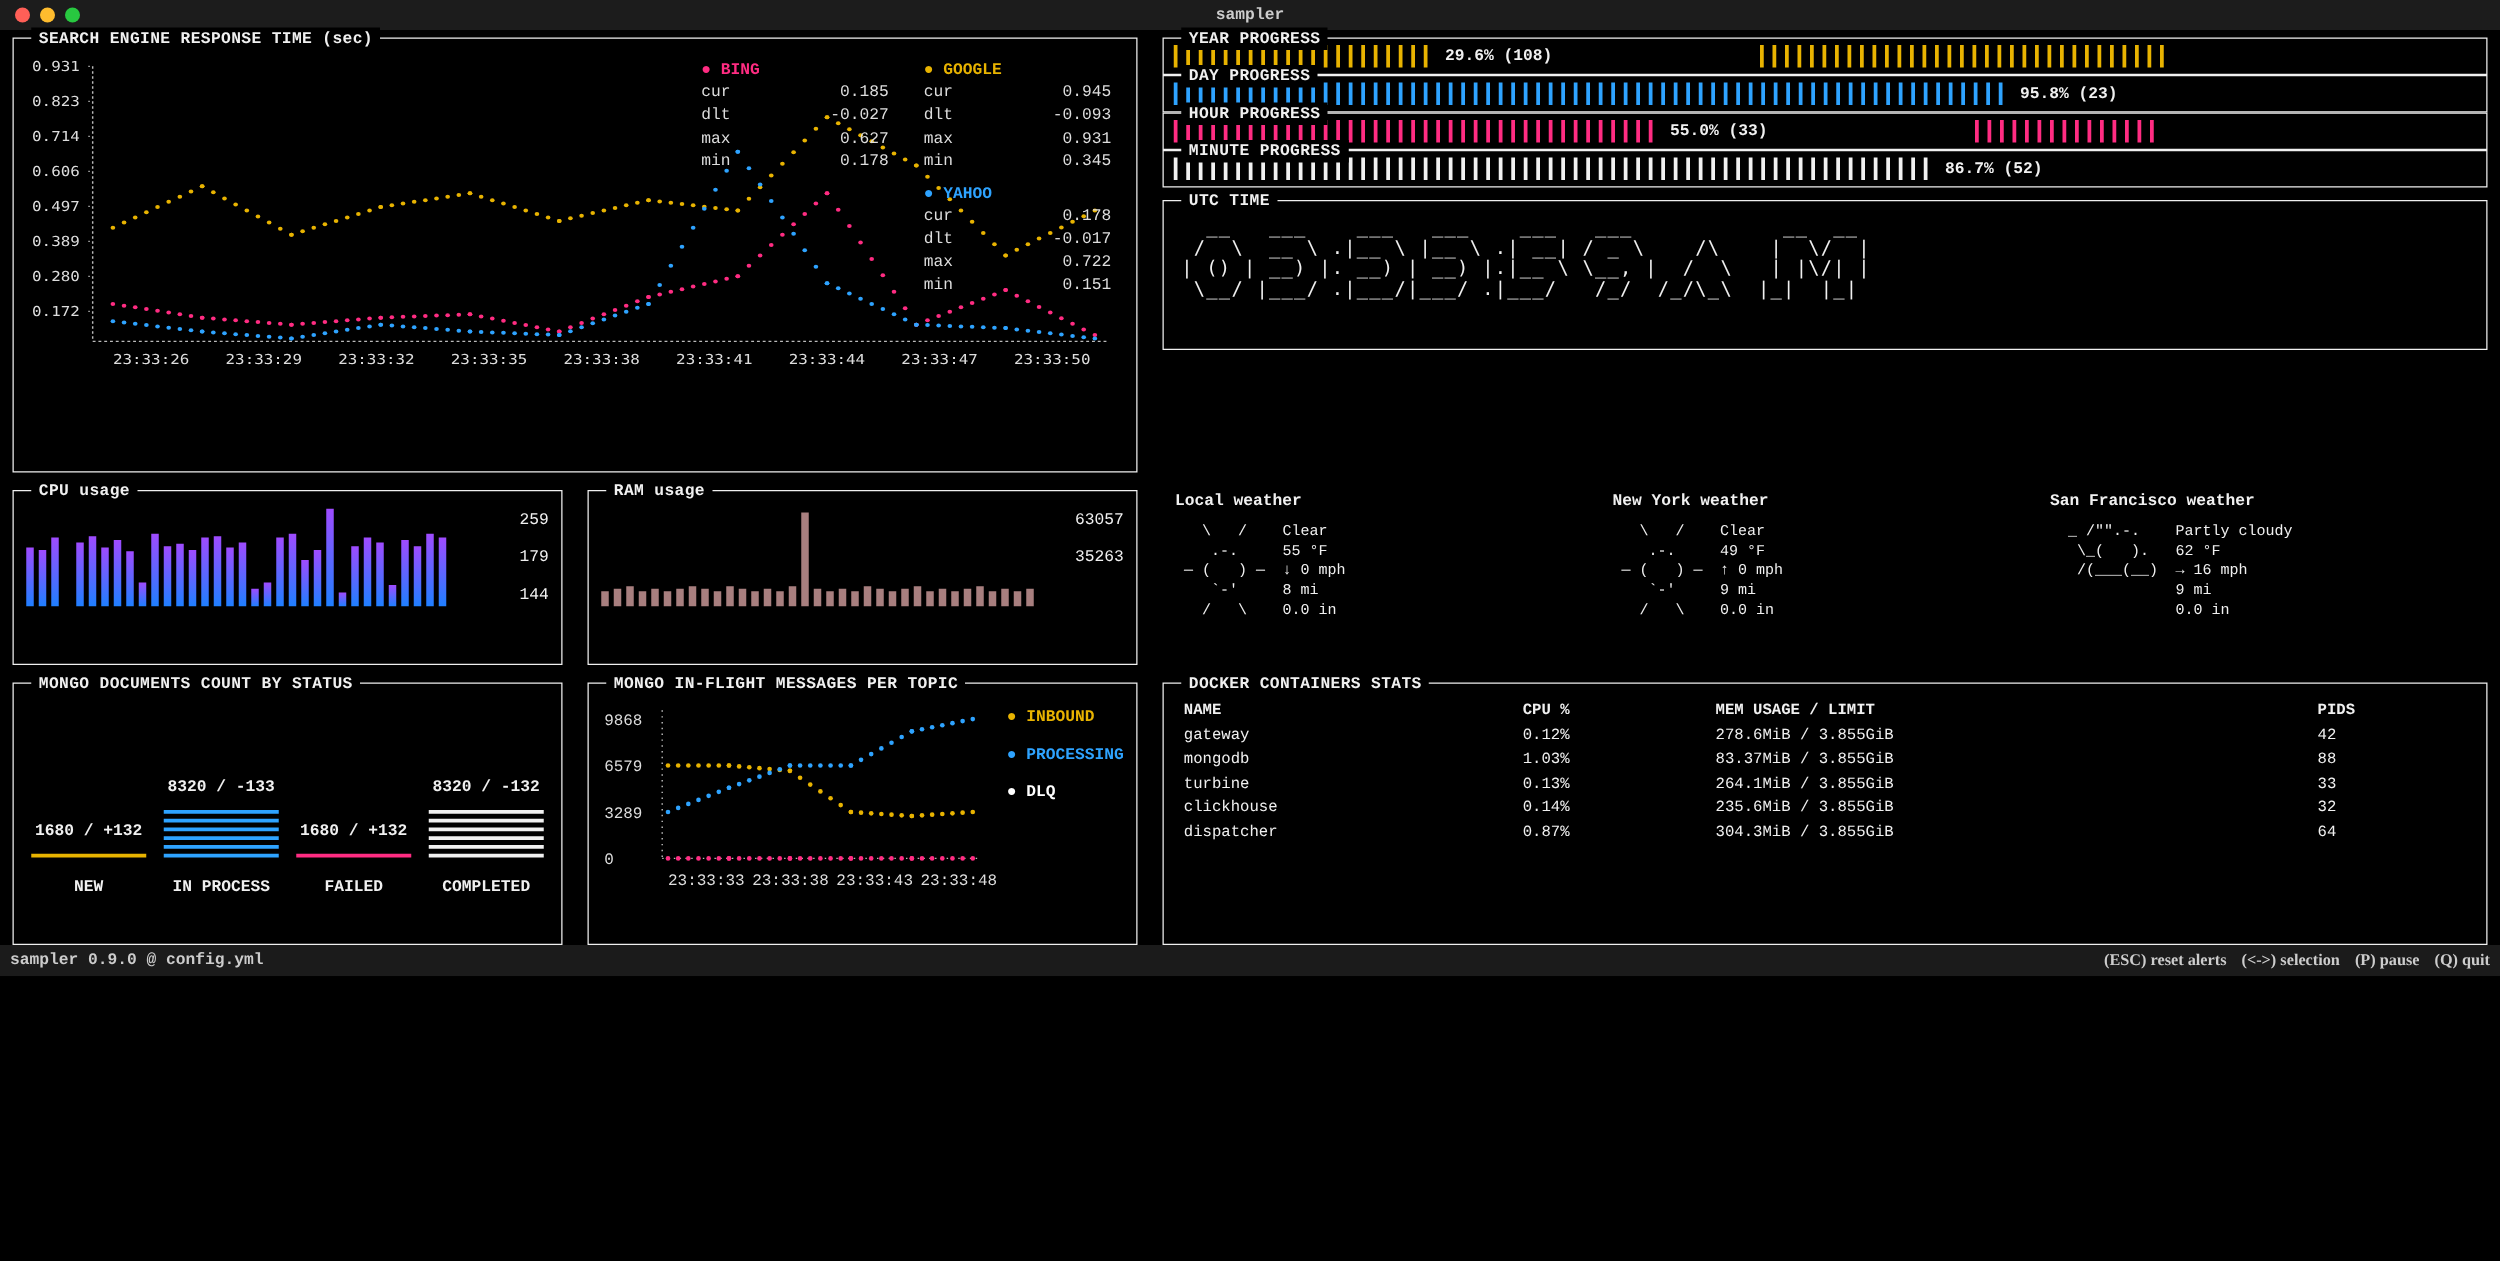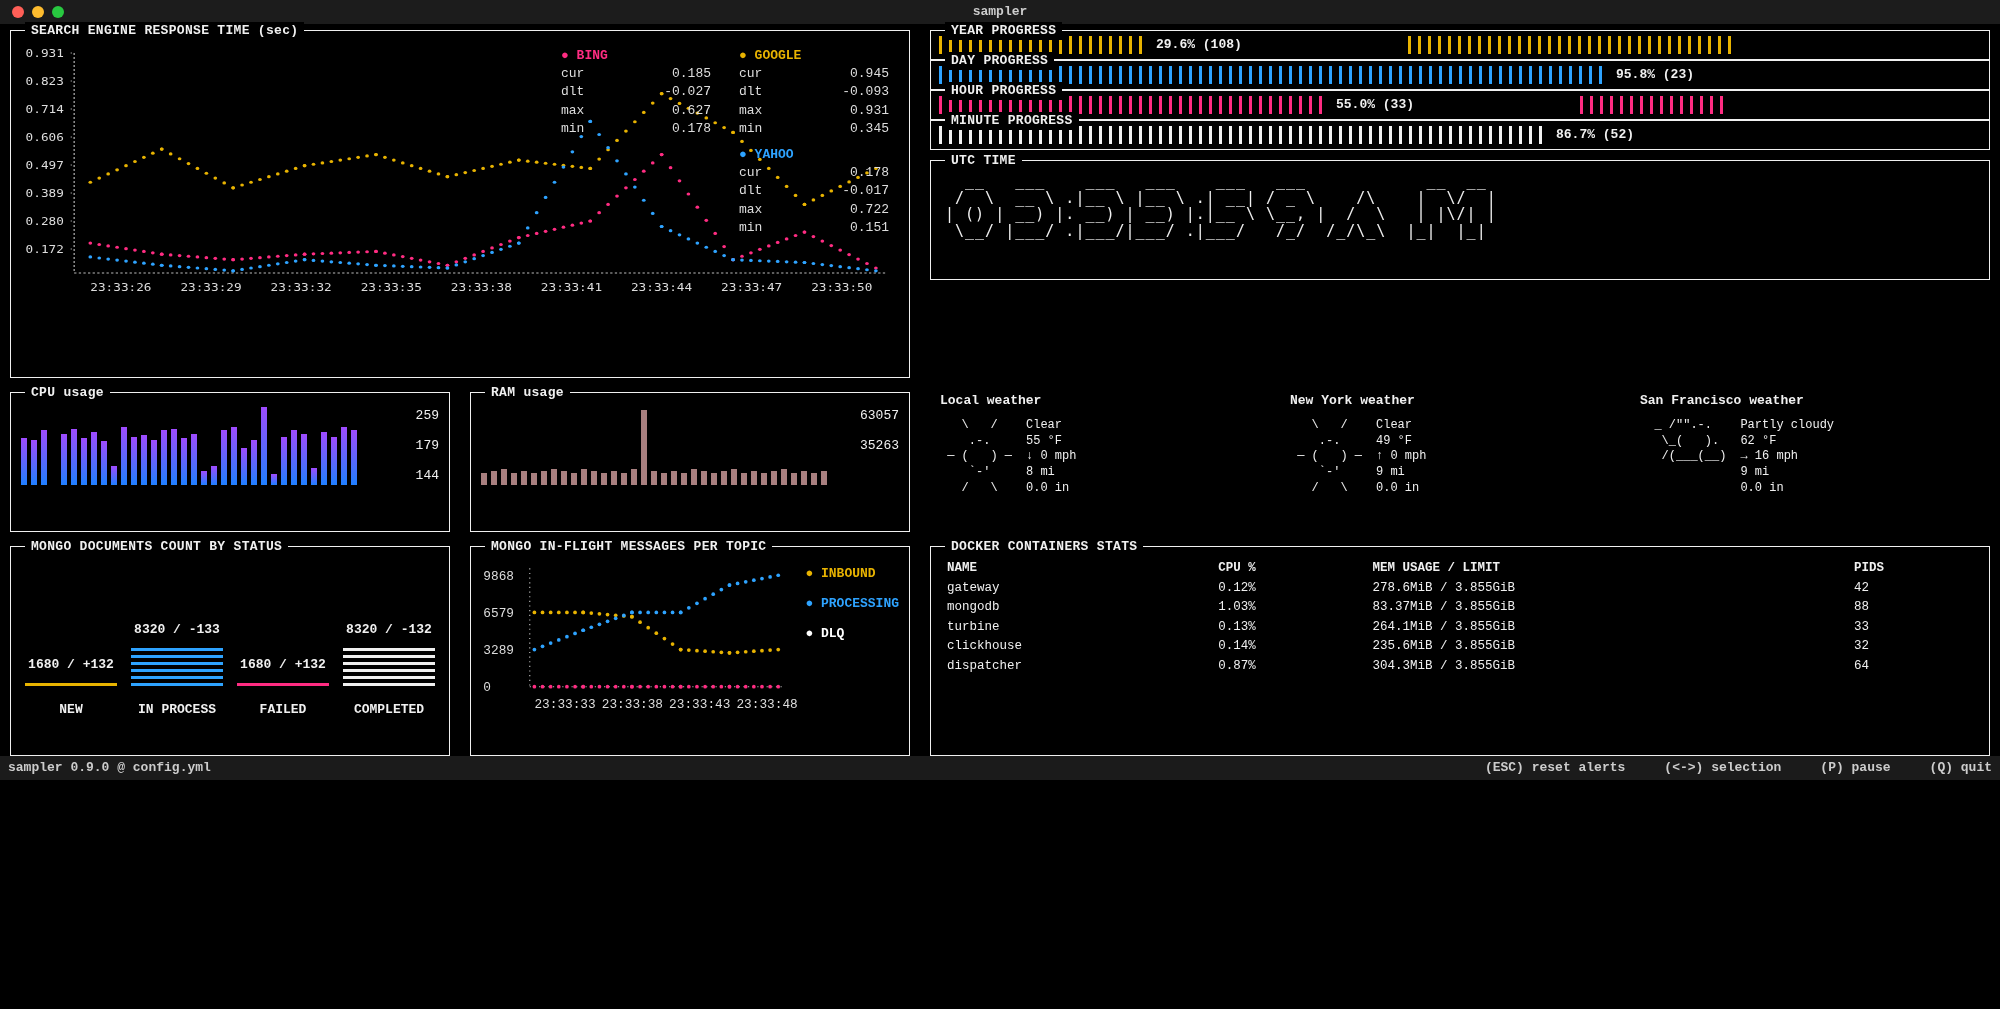--- a/index.html
+++ b/index.html
@@ -64,21 +64,21 @@
   
   .weatherrow{ display:grid; grid-template-columns:repeat(3,1fr); gap:10px;}
   .wcard{ display:flex; gap:14px; white-space:pre; font-size:12px; line-height:1.3;}
   .wtitle{ font-weight:700; margin-bottom:8px;}
   
   table{ border-collapse:collapse; width:100%;}
   th,td{ text-align:left; padding:1px 6px; font-size:12.5px;}
   th{ font-weight:700;}
   
   .footer{ display:flex; justify-content:space-between; background:#1b1b1b; color:#ccc; padding:3px 8px; font-size:13px; font-weight:700;}
-  .footer .right span{ margin-left:39px;}
+  .footer .right span{ margin-left:12px;font-family:Liberation Serif, serif;}
   
   .c-bing{ color:#ff2c82;} .c-google{ color:#e8b300;} .c-yahoo{ color:#2ea3ff;}
 </style>
 </head>
 <body>
 
 <div class="titlebar">
   <div class="dots">
     <div class="dot r"></div>
     <div class="dot y"></div>

